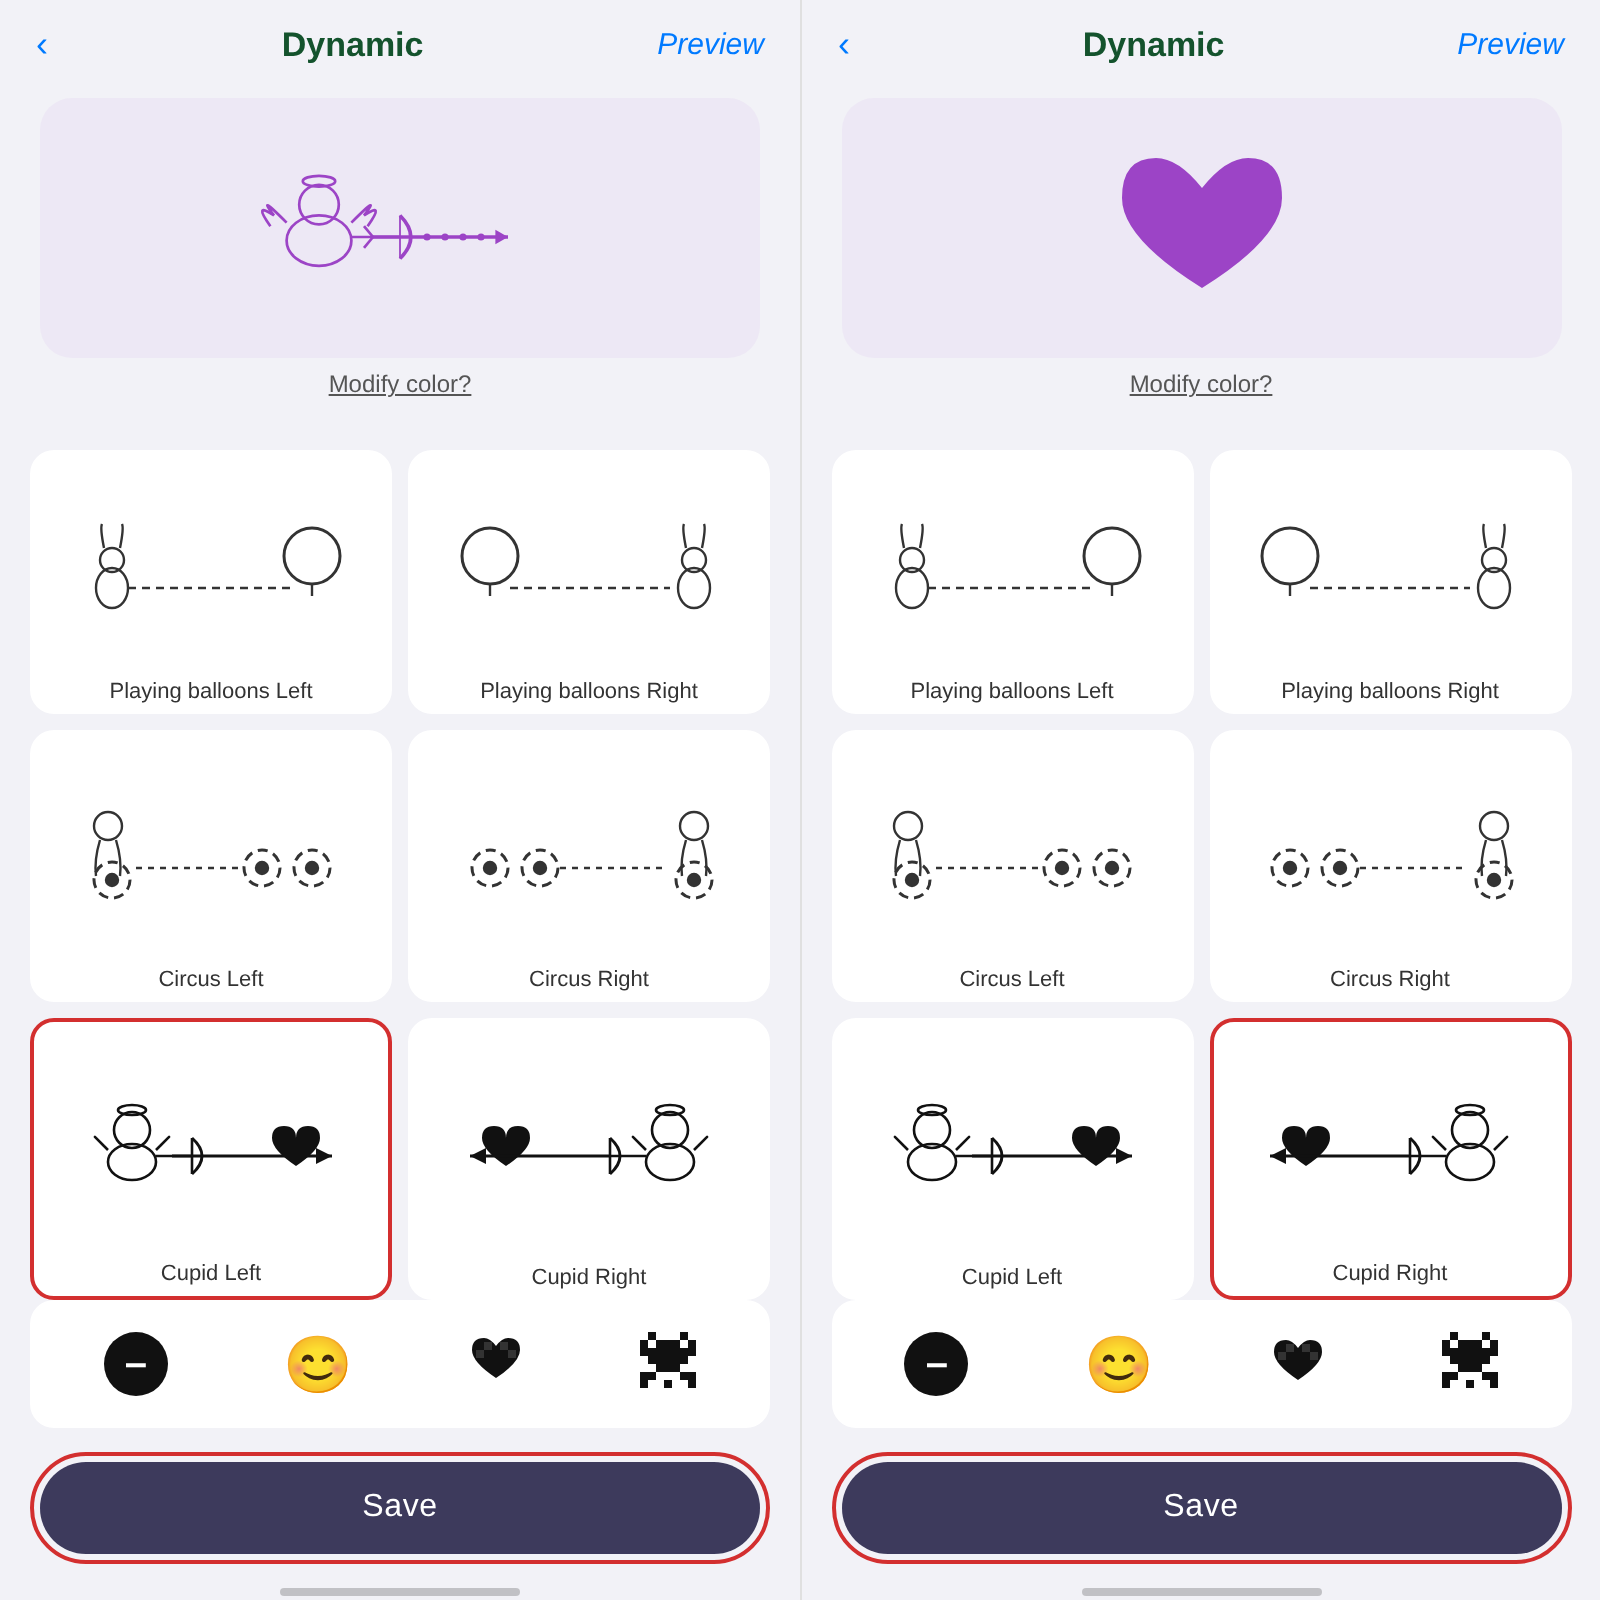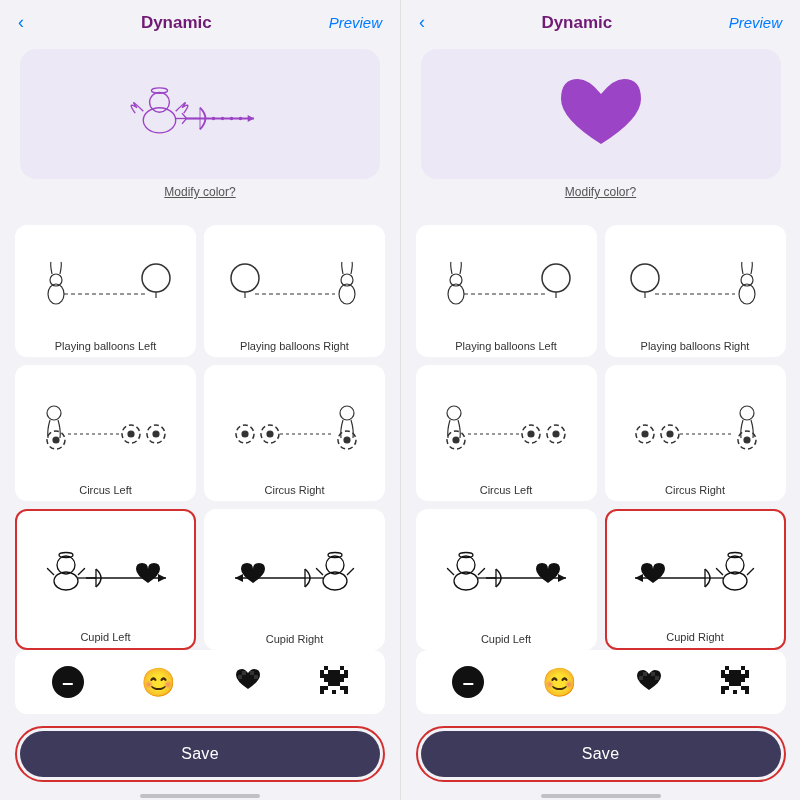--- a/index.html
+++ b/index.html
@@ -38,21 +38,21 @@
 
     .header-back {
       color: #007aff;
       font-size: 18px;
       cursor: pointer;
     }
 
     .header-title {
       font-size: 17px;
       font-weight: 600;
-      color: #701a75;
+      color: #14532d;
     }
 
     .header-preview {
       color: #007aff;
       font-size: 15px;
       cursor: pointer;
       font-style: italic;
     }
 
     

